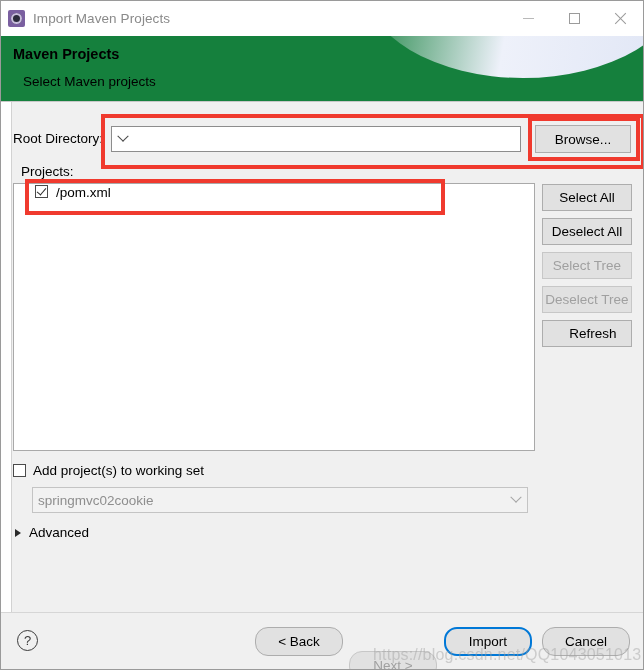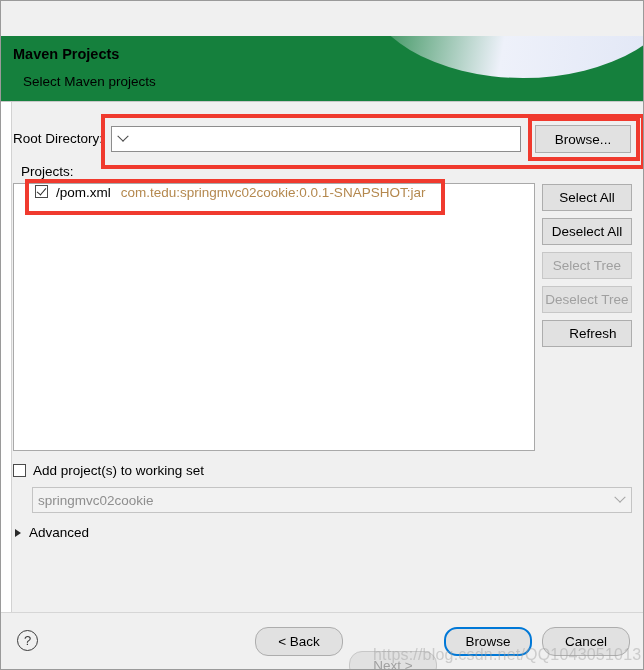--- a/index.html
+++ b/index.html
@@ -302,21 +302,21 @@
     margin-left: 7px;
     font-size: 13.5px;
     color: #000;
     white-space: nowrap;
   }
 
   #workingset-combo {
     position: absolute;
     left: 31px;
     top: 486px;
-    width: 600px;
+    width: 496px;
     height: 26px;
     box-sizing: border-box;
     background: #f2f2f2;
     border: 1px solid #c4c4c4;
     display: flex;
     align-items: center;
   }
   #workingset-combo-text {
     flex: 1;
     padding-left: 5px;
@@ -410,20 +410,35 @@
     letter-spacing: 0.2px;
     z-index: 40;
     pointer-events: none;
   }
 </style>
 </head>
 <body>
 
 <div id="dialog">
 
+  <div id="titlebar">
+    <div id="title-icon"></div>
+    <div id="title-text">Import Maven Projects</div>
+    <div id="win-controls">
+      <div class="win-btn">
+        <span class="glyph-min"></span>
+      </div>
+      <div class="win-btn">
+        <span class="glyph-max"></span>
+      </div>
+      <div class="win-btn">
+        <span class="glyph-close"></span>
+      </div>
+    </div>
+  </div>
 
   <div id="header">
     <div id="header-swoosh"></div>
     <div id="header-title">Maven Projects</div>
     <div id="header-sub">Select Maven projects</div>
   </div>
 
   <div id="body">
     <div id="left-rail"></div>
   </div>
@@ -437,21 +452,20 @@
   </div>
 
   <div class="btn" id="browse-btn">Browse...</div>
 
   <div class="lbl" id="projects-label">Projects:</div>
 
   <div id="project-list">
     <div id="project-row">
       <span class="chk checked"></span>
       <span id="project-name">/pom.xml</span>
-      <span id="project-coords">com.tedu:springmvc02cookie:0.0.1-SNAPSHOT:jar</span>
     </div>
   </div>
 
   <div id="side-buttons">
     <div class="btn" id="btn-select-all">Select All</div>
     <div class="btn" id="btn-deselect-all">Deselect All</div>
     <div class="btn disabled" id="btn-select-tree">Select Tree</div>
     <div class="btn disabled" id="btn-deselect-tree">Deselect Tree</div>
     <div class="btn" id="btn-refresh">Refresh</div>
   </div>
@@ -470,21 +484,21 @@
 
   <div id="advanced-row">
     <span id="advanced-arrow"></span>
     <span id="advanced-label">Advanced</span>
   </div>
 
   <div id="footer">
     <div id="help-icon">?</div>
     <div class="btn" id="btn-back">&lt; Back</div>
     <div class="btn disabled" id="btn-next">Next &gt;</div>
-    <div class="btn" id="btn-finish">Browse</div>
+    <div class="btn" id="btn-finish">Import</div>
     <div class="btn" id="btn-cancel">Cancel</div>
   </div>
 
   <div class="annot" id="annot-root"></div>
   <div class="annot" id="annot-browse"></div>
   <div class="annot" id="annot-list"></div>
 
   <div id="watermark">https://blog.csdn.net/QQ1043051013</div>
 
 </div>

